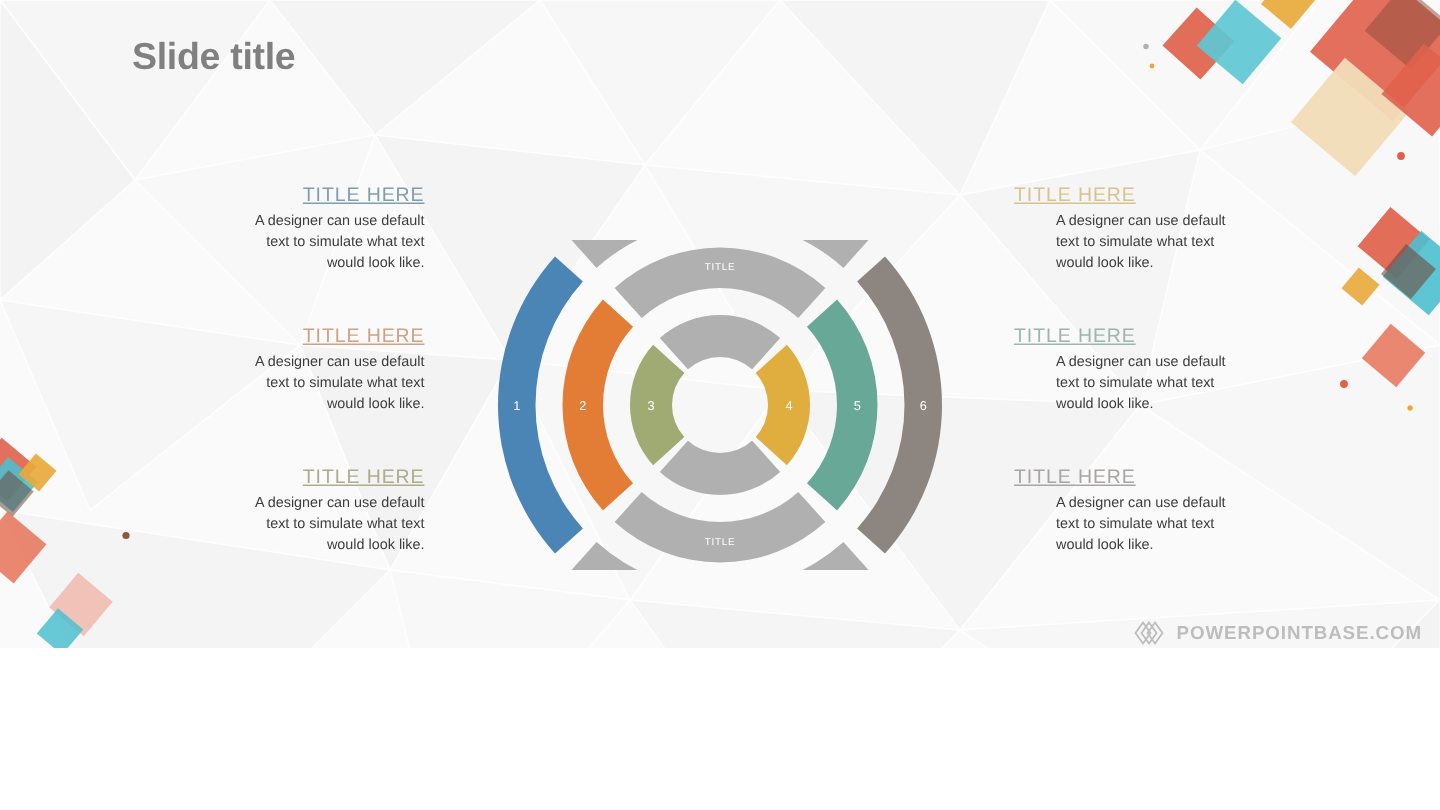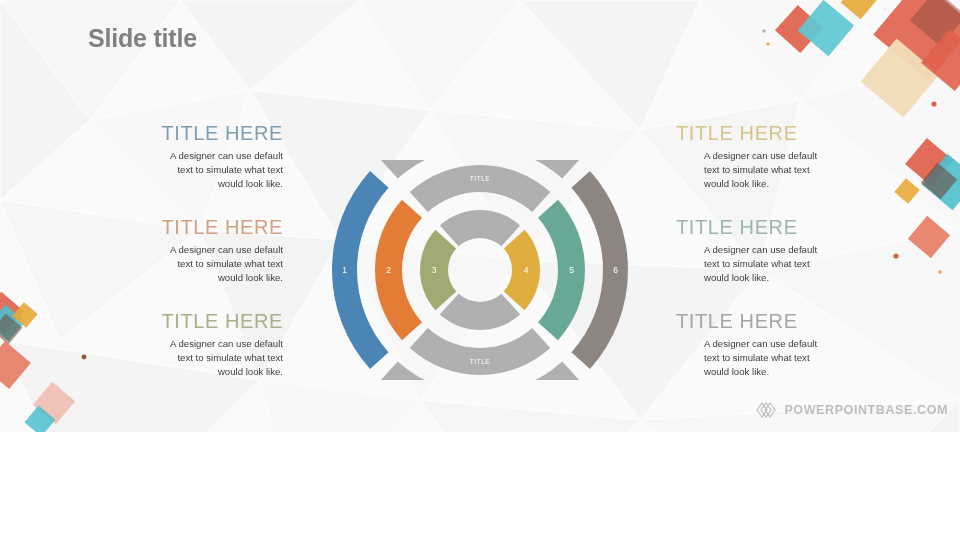--- a/index.html
+++ b/index.html
@@ -39,24 +39,25 @@
     font-weight: bold;
     color: #808080;
     letter-spacing: -0.2px;
   }
 
   .text-block {
     position: absolute;
     width: 150px;
   }
   .text-block .blk-title {
-    font-size: 20px;
+    font-size: 13px;
     letter-spacing: 0.6px;
     margin-bottom: 4px;
     white-space: nowrap;
+    text-decoration: underline;
   }
   .text-block .blk-body {
     font-size: 9.6px;
     line-height: 1.46;
     color: #3d3d3d;
     margin-left: 28px;
   }
   .col-left { text-align: right; }
   .col-right { text-align: left; }
 
@@ -87,21 +88,21 @@
     fill: #ffffff;
     text-anchor: middle;
     dominant-baseline: central;
     letter-spacing: 0.5px;
     font-family: "Liberation Sans", sans-serif;
   }
 
   #logo {
     position: absolute;
     right: 12px;
-    bottom: 12px;
+    bottom: 0;
     display: flex;
     align-items: center;
     gap: 5px;
     opacity: 0.62;
   }
   #logo-text {
     font-size: 12.5px;
     font-weight: bold;
     color: #9a9a9a;
     letter-spacing: 0.6px;

